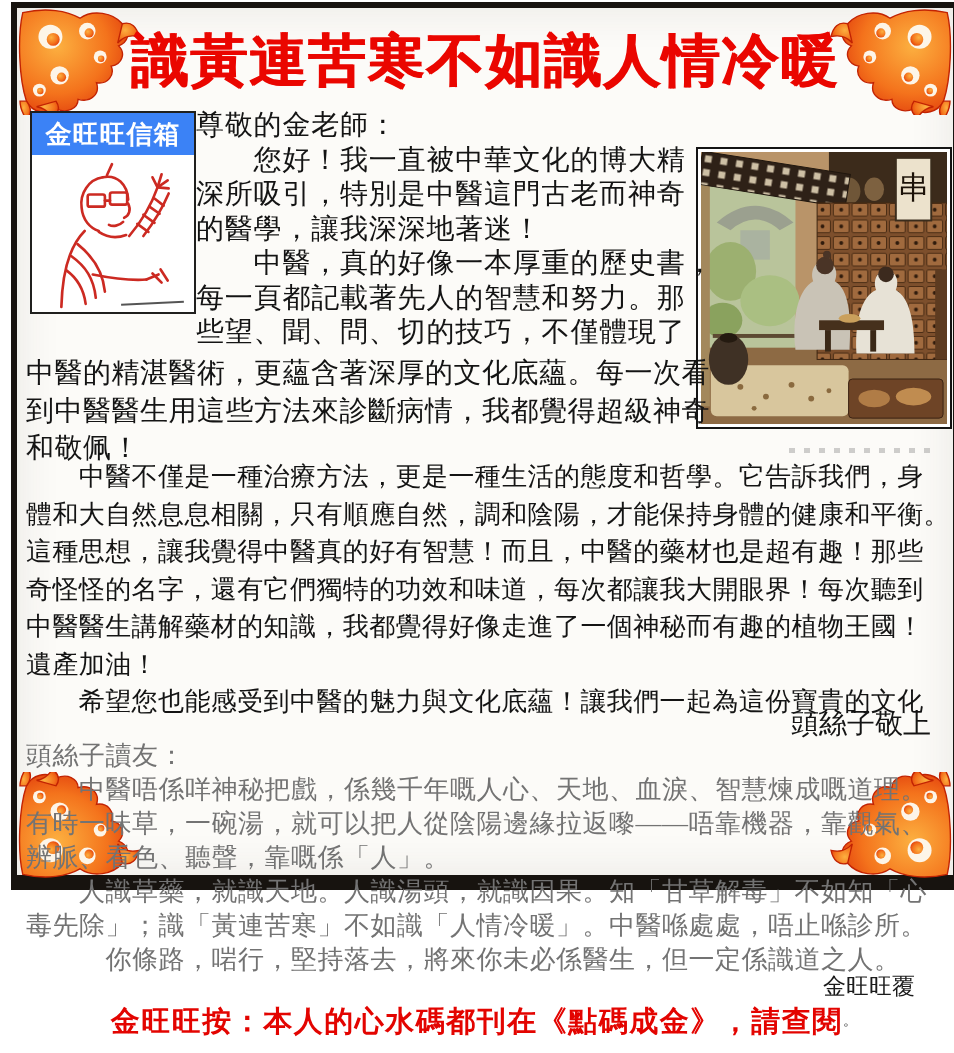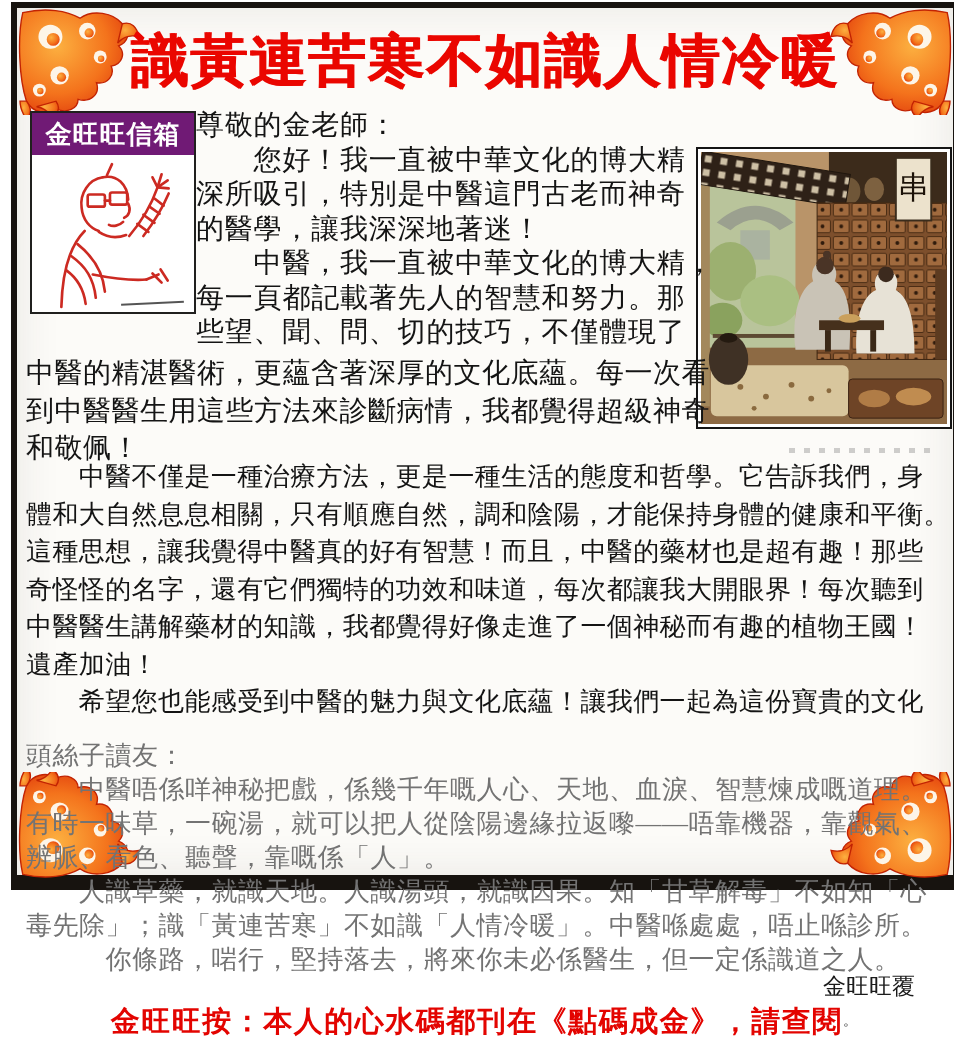--- a/index.html
+++ b/index.html
@@ -7,21 +7,21 @@
        font-family:"Liberation Serif", serif;}
   .page{position:absolute;left:3px;top:2px;width:948px;height:888px;
         box-sizing:border-box;border:6px solid #17130f;border-bottom-width:15px;
         background:#fcfbf8;box-shadow:inset 0 0 46px rgba(60,50,40,.10);margin-left:8px;}
   .title{position:absolute;left:80px;width:776px;top:15px;text-align:center;
          font-size:57px;font-weight:700;color:#ea0600;letter-spacing:2px;
          white-space:nowrap;text-shadow:1.5px 0 0 #ea0600;}
   
   .logo-box{position:absolute;left:13px;top:103px;width:166px;height:203px;
             background:#fff;border:2px solid #20201e;box-sizing:border-box;}
-  .logo-head{background:#701a75;color:#fff;text-align:center;padding:4px 0 3px;
+  .logo-head{background:#3b82f6;color:#fff;text-align:center;padding:4px 0 3px;
              font-family:"Liberation Sans",sans-serif;font-weight:700;
              font-size:26px;letter-spacing:1px;white-space:nowrap;}
   .logo-fig{width:100%;height:160px;}
   
   .photo{position:absolute;left:679px;top:139px;width:246px;height:272px;
          background:#fff;border:2px solid #141414;padding:3px;}
   .photo svg{display:block;width:100%;height:100%;}
   .artifact{position:absolute;left:772px;top:440px;width:150px;height:5px;opacity:.35;
             background:repeating-linear-gradient(90deg,#777 0 6px,transparent 6px 15px);}
   
@@ -182,38 +182,39 @@
       <rect x="238" y="120" width="12" height="92" fill="#5d3b20"></rect>
     </svg>
   </div>
   <div class="artifact"></div>
 
   <div class="t" id="blockA">
       <div class="line">尊敬的金老師：</div>
       <div class="line">　　您好！我一直被中華文化的博大精</div>
       <div class="line">深所吸引，特別是中醫這門古老而神奇</div>
       <div class="line">的醫學，讓我深深地著迷！</div>
-      <div class="line">　　中醫，我一直被中華文化的博大精，</div>
+      <div class="line">　　中醫，真的好像一本厚重的歷史書，</div>
       <div class="line">每一頁都記載著先人的智慧和努力。那</div>
       <div class="line">些望、聞、問、切的技巧，不僅體現了</div>
     </div>
   <div class="t" id="blockB">
       <div class="line">中醫的精湛醫術，更蘊含著深厚的文化底蘊。每一次看</div>
       <div class="line">到中醫醫生用這些方法來診斷病情，我都覺得超級神奇</div>
       <div class="line">和敬佩！</div>
     </div>
   <div class="t" id="blockC">
       <div class="line">　　中醫不僅是一種治療方法，更是一種生活的態度和哲學。它告訴我們，身</div>
       <div class="line">體和大自然息息相關，只有順應自然，調和陰陽，才能保持身體的健康和平衡。</div>
       <div class="line">這種思想，讓我覺得中醫真的好有智慧！而且，中醫的藥材也是超有趣！那些</div>
       <div class="line">奇怪怪的名字，還有它們獨特的功效和味道，每次都讓我大開眼界！每次聽到</div>
       <div class="line">中醫醫生講解藥材的知識，我都覺得好像走進了一個神秘而有趣的植物王國！</div>
       <div class="line">遺產加油！</div>
       <div class="line">　　希望您也能感受到中醫的魅力與文化底蘊！讓我們一起為這份寶貴的文化</div>
     </div>
+  <div class="t" id="sig1">頭絲子敬上</div>
 
   <div class="t" id="replyBlock">
       <div class="line">頭絲子讀友：</div>
       <div class="line">　　中醫唔係咩神秘把戲，係幾千年嘅人心、天地、血淚、智慧煉成嘅道理。</div>
       <div class="line">有時一味草，一碗湯，就可以把人從陰陽邊緣拉返嚟——唔靠機器，靠觀氣、</div>
       <div class="line">辨脈、看色、聽聲，靠嘅係「人」。</div>
       <div class="line">　　人識草藥，就識天地。人識湯頭，就識因果。知「甘草解毒」不如知「心</div>
       <div class="line">毒先除」；識「黃連苦寒」不如識「人情冷暖」。中醫喺處處，唔止喺診所。</div>
       <div class="line">　　　你條路，啱行，堅持落去，將來你未必係醫生，但一定係識道之人。</div>
     </div>

